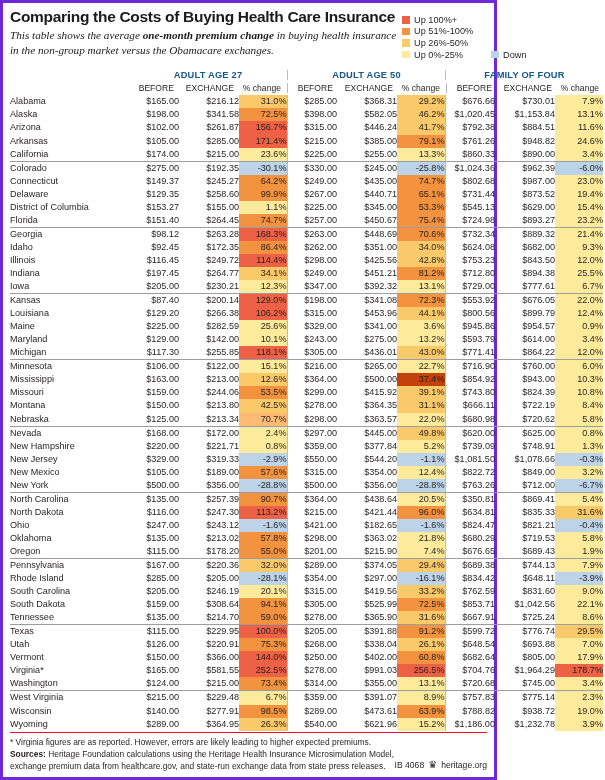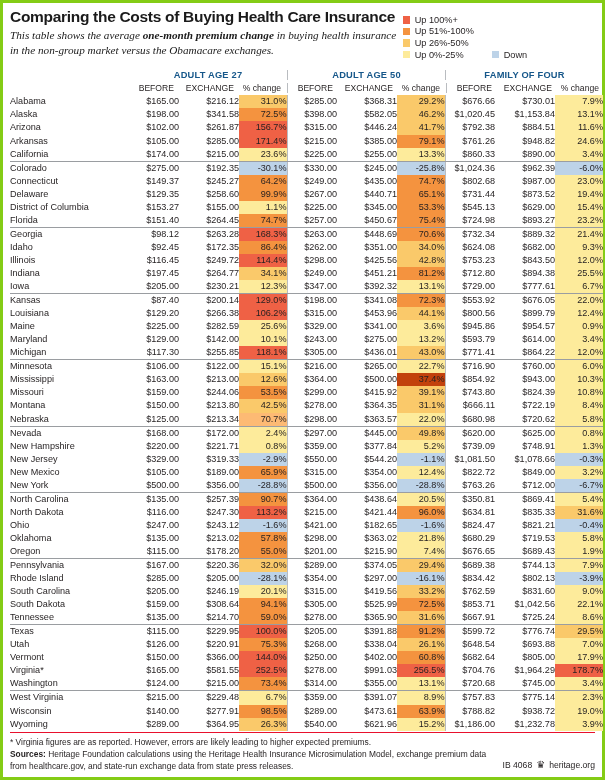--- a/index.html
+++ b/index.html
@@ -5,23 +5,23 @@
   * { box-sizing: border-box; margin: 0; padding: 0; }
   html, body { width: 605px; height: 780px; }
   body {
     font-family: "Liberation Sans", sans-serif;
     background: #ffffff;
     color: #231f20;
     overflow: hidden;
   }
   #page {
     position: relative;
-    width: 605px;
+    width: 497px;
     height: 780px;
-    border: 3px solid #84cc16;
+    border: 3px solid #6d28d9;
     background: #fff;
     padding: 5px 7px 0 7px;
   }
 
   
   .head-wrap { display: flex; justify-content: space-between; align-items: flex-start; }
   .head-left { width: 400px; }
   .title {
     font-family: "Liberation Sans", sans-serif;
     font-size: 15.5px;
@@ -532,21 +532,21 @@
           <td class="num exch">$544.20</td>
           <td class="num pct" style="background: rgb(189, 211, 232);">-1.1%</td>
           <td class="num before gsep">$1,081.50</td>
           <td class="num exch">$1,078.66</td>
           <td class="num pct" style="background: rgb(189, 211, 232);">-0.3%</td>
         </tr>
         <tr>
           <td class="state">New Mexico</td>
           <td class="num before">$105.00</td>
           <td class="num exch">$189.00</td>
-          <td class="num pct" style="background: rgb(244, 147, 63);">65.9%</td>
+          <td class="num pct" style="background: rgb(244, 147, 63);">57.6%</td>
           <td class="num before gsep">$315.00</td>
           <td class="num exch">$354.00</td>
           <td class="num pct" style="background: rgb(253, 235, 155);">12.4%</td>
           <td class="num before gsep">$822.72</td>
           <td class="num exch">$849.00</td>
           <td class="num pct" style="background: rgb(253, 235, 155);">3.2%</td>
         </tr>
         <tr class="band">
           <td class="state">New York</td>
           <td class="num before">$500.00</td>
@@ -633,21 +633,21 @@
         </tr>
         <tr>
           <td class="state">Rhode Island</td>
           <td class="num before">$285.00</td>
           <td class="num exch">$205.00</td>
           <td class="num pct" style="background: rgb(189, 211, 232);">-28.1%</td>
           <td class="num before gsep">$354.00</td>
           <td class="num exch">$297.00</td>
           <td class="num pct" style="background: rgb(189, 211, 232);">-16.1%</td>
           <td class="num before gsep">$834.42</td>
-          <td class="num exch">$802.13</td>
+          <td class="num exch">$648.11</td>
           <td class="num pct" style="background: rgb(189, 211, 232);">-3.9%</td>
         </tr>
         <tr>
           <td class="state">South Carolina</td>
           <td class="num before">$205.00</td>
           <td class="num exch">$246.19</td>
           <td class="num pct" style="background: rgb(253, 235, 155);">20.1%</td>
           <td class="num before gsep">$315.00</td>
           <td class="num exch">$419.56</td>
           <td class="num pct" style="background: rgb(250, 201, 106);">33.2%</td>

